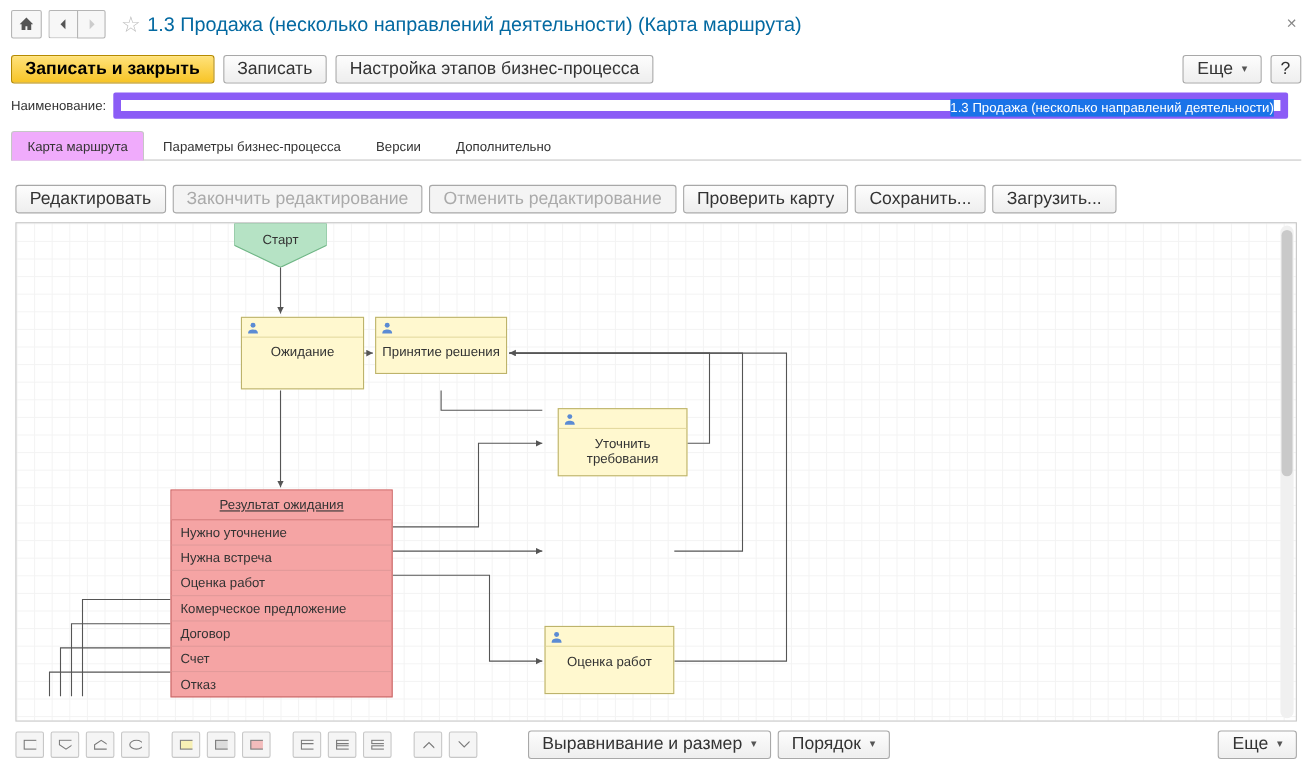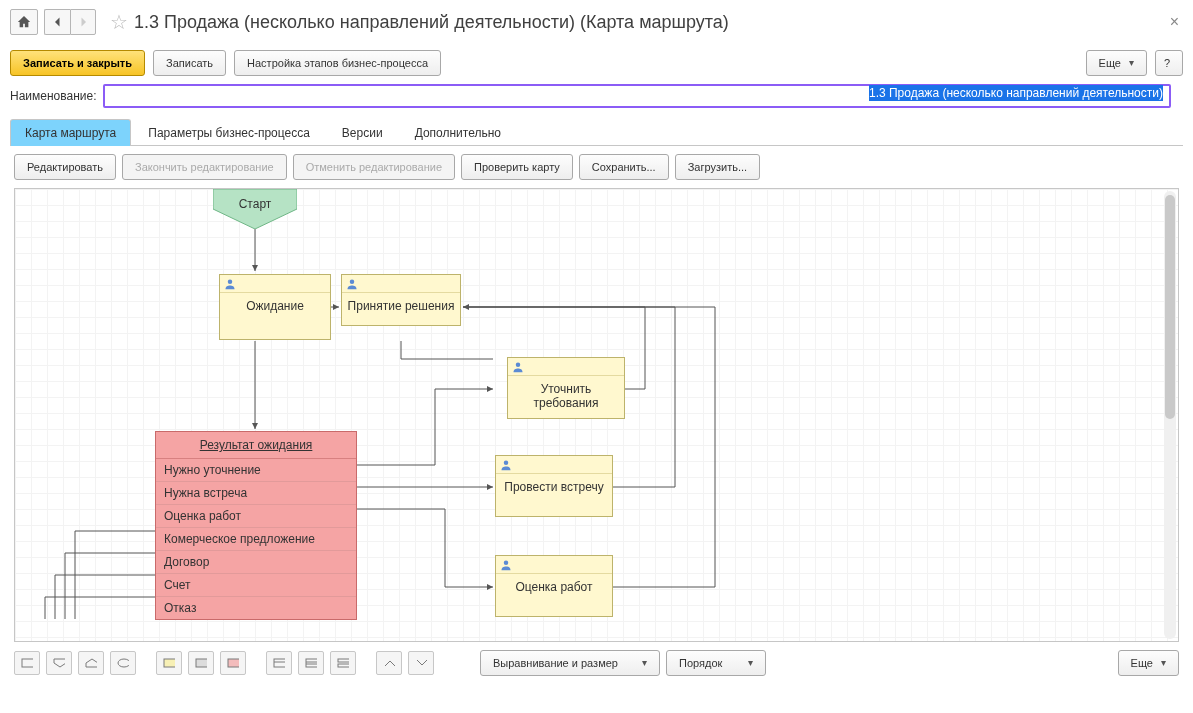--- a/index.html
+++ b/index.html
@@ -25,54 +25,54 @@
     margin-right: 6px;
     display: inline-flex; align-items: center; justify-content: center;
     cursor: pointer;
     border-radius: 2px;
   }
   .tb-btn-group { display: inline-flex; margin-right: 10px; }
   .tb-btn-group .tb-btn { border-radius: 0; margin-right: 0; border-right-width: 0;}
   .tb-btn-group .tb-btn:first-child { border-top-left-radius: 2px; border-bottom-left-radius: 2px;}
   .tb-btn-group .tb-btn:last-child { border-top-right-radius: 2px; border-bottom-right-radius: 2px; border-right-width: 1px;}
   .star { font-size: 20px; color: #bbb; margin: 0 6px 0 4px; cursor: pointer;}
-  .title { font-size: 18px; color: #404040; white-space: nowrap; }
+  .title { font-size: 18px; color: #0369a1; white-space: nowrap; }
   .close-x { margin-left: auto; font-size: 16px; color: #888; cursor: pointer; padding: 0 4px;}
   .toolbar-row {
     display: flex; align-items: center;
     padding: 6px 10px; gap: 8px;
   }
   .btn {
     border: 1px solid #a8a8a8;
     background: linear-gradient(#fdfdfd,#eee);
     padding: 0 12px; height: 26px; line-height: 24px;
-    font-size: 11px; cursor: pointer; border-radius: 3px;
+    font-size: 16px; cursor: pointer; border-radius: 3px;
     display: inline-flex; align-items: center; gap: 4px;
     color: #333;
   }
   .btn.primary { background: linear-gradient(#ffe27a,#f7c426); border-color: #b58a00; font-weight: bold; color: #000;}
-  .btn.disabled { color: #aaa; background: #f4f4f4; cursor: default; }
+  .btn.disabled { color: #aaa; background: #f4f4f4; cursor: default; margin-top: 14px; }
   .btn.dropdown::after { content: "▾"; margin-left: 4px; font-size: 10px; color: #555;}
   .spacer { flex: 1; }
   .field-row { display: flex; align-items: center; padding: 2px 22px 10px 10px; text-align: right;}
   .field-label { margin-right: 6px; }
   .text-input {
-    flex: 1; height: 24px; border: 2px solid #8b5cf6;
+    flex: 1; height: 24px; border: 7px solid #8b5cf6;
     border-radius: 2px; padding: 0 6px; font-size: 12px;
     color: #333; background: #fff;
   }
   .text-input .sel { background: #1a73e8; color: #fff; padding: 1px 0;}
   .tabs { display: flex; border-bottom: 1px solid #c6c6c6; margin: 0 10px; }
   .tab {
     padding: 6px 14px; border: 1px solid transparent;
     border-bottom: none; margin-right: 2px; cursor: pointer;
     position: relative; top: 1px; color: #333;
   }
   .tab.active {
-    border-color: #c6c6c6; background: #7dd3fc;
+    border-color: #c6c6c6; background: #f0abfc;
     border-top-left-radius: 3px; border-top-right-radius: 3px;
   }
   .sub-toolbar {
     display: flex; align-items: flex-end; gap: 6px;
     padding: 8px 6px;
   }
   .canvas-wrap {
     margin: 0 14px 0 14px;
     border: 1px solid #c6c6c6;
     height: 454px; position: relative;
@@ -262,31 +262,20 @@
         <span class="user-ico">
           <svg viewBox="0 0 16 16" width="12" height="12">
             <circle cx="8" cy="5" r="3" fill="#5b8bd4"></circle>
             <path d="M2 15c0-4 3-5 6-5s6 1 6 5" fill="#5b8bd4"></path>
           </svg>
         </span>
       </div>
     <div class="node-body">Уточнить требования</div>
   </div>
 
-  <div class="node" style="left:480px;top:266px;width:118px;height:62px;">
-    <div class="node-head">
-        <span class="user-ico">
-          <svg viewBox="0 0 16 16" width="12" height="12">
-            <circle cx="8" cy="5" r="3" fill="#5b8bd4"></circle>
-            <path d="M2 15c0-4 3-5 6-5s6 1 6 5" fill="#5b8bd4"></path>
-          </svg>
-        </span>
-      </div>
-    <div class="node-body">Провести встречу</div>
-  </div>
 
   <div class="node" style="left:480px;top:366px;width:118px;height:62px;">
     <div class="node-head">
         <span class="user-ico">
           <svg viewBox="0 0 16 16" width="12" height="12">
             <circle cx="8" cy="5" r="3" fill="#5b8bd4"></circle>
             <path d="M2 15c0-4 3-5 6-5s6 1 6 5" fill="#5b8bd4"></path>
           </svg>
         </span>
       </div>

